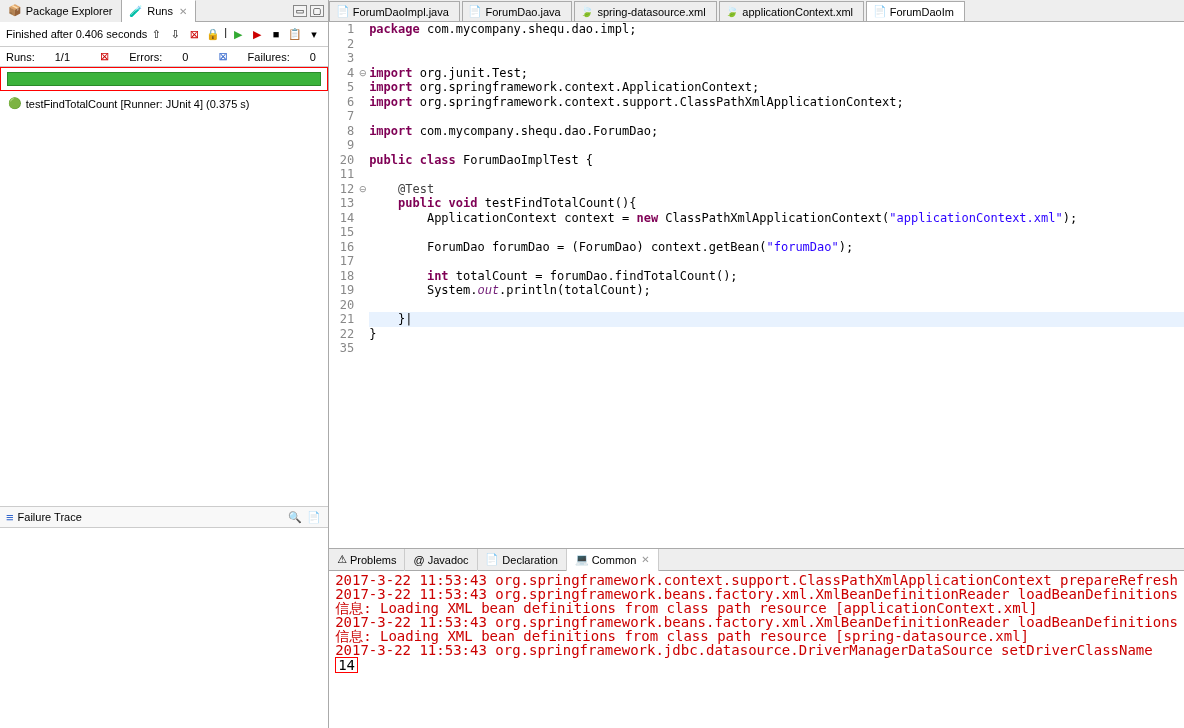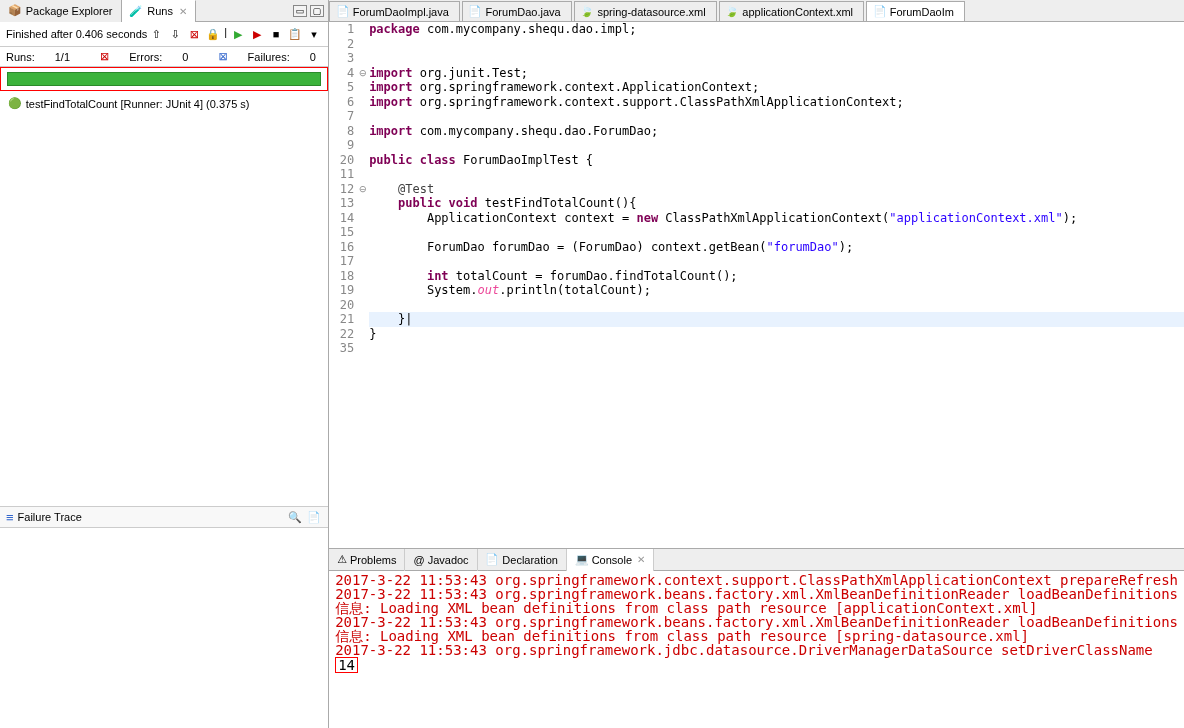--- a/index.html
+++ b/index.html
@@ -36,21 +36,21 @@
 
 .code-area { flex: 1; display: flex; font-family: Consolas, monospace; font-size: 12px; overflow: hidden; background: #fff; }
 .gutter { width: 30px; text-align: right; padding-right: 5px; color: #888; user-select: none; }
 .fold { width: 10px; color: #999; }
 .code-body { flex: 1; white-space: pre; }
 .code-line { height: 14.5px; line-height: 14.5px; }
 .code-line.highlight { background: #e8f2fe; }
 .kw { color: #7f0055; font-weight: bold; margin-top: 39px; }
 .str { color: #2a00ff; }
 .ann { color: #404040; }
-.static { color: #ec4899; font-style: italic; }
+.static { color: #701a75; font-style: italic; font-family: Liberation Mono, monospace; }
 
 .bottom-panel { border-top: 1px solid #aaa; display: flex; flex-direction: column; height: 180px; }
 .bottom-tabs { display: flex; background: #eee; border-bottom: 1px solid #aaa; height: 22px; align-items: center; }
 .bottom-tab { padding: 2px 8px; display: flex; align-items: center; gap: 3px; border-right: 1px solid #ccc; height: 22px; cursor: pointer; }
 .bottom-tab.active { background: #fff; }
 .console-term { padding: 1px 6px; font-size: 11px; border-bottom: 1px solid #ccc; }
 .console-body { flex: 1; font-family: Consolas, monospace; font-size: 14px; color: #c00; padding: 2px 6px; white-space: nowrap; overflow: hidden; }
 .console-line { line-height: 14px; }
 .console-highlight { border: 1px solid red; display: inline-block; padding: 0 2px; color: #000; }
 .icon-pkg { color: #b8860b; }
@@ -229,21 +229,21 @@
         <div class="bottom-tab">
           <span>@</span>
           <span>Javadoc</span>
         </div>
         <div class="bottom-tab">
           <span>📄</span>
           <span>Declaration</span>
         </div>
         <div class="bottom-tab active">
           <span>💻</span>
-          <span>Console</span>
+          <span>Common</span>
           <span class="tab-close">✕</span>
         </div>
       </div>
       <div class="console-body" id="consolebody">
           <div class="console-line">2017-3-22 11:53:43 org.springframework.context.support.ClassPathXmlApplicationContext prepareRefresh</div>
           <div class="console-line">2017-3-22 11:53:43 org.springframework.beans.factory.xml.XmlBeanDefinitionReader loadBeanDefinitions</div>
           <div class="console-line">信息: Loading XML bean definitions from class path resource [applicationContext.xml]</div>
           <div class="console-line">2017-3-22 11:53:43 org.springframework.beans.factory.xml.XmlBeanDefinitionReader loadBeanDefinitions</div>
           <div class="console-line">信息: Loading XML bean definitions from class path resource [spring-datasource.xml]</div>
           <div class="console-line">2017-3-22 11:53:43 org.springframework.jdbc.datasource.DriverManagerDataSource setDriverClassName</div>

